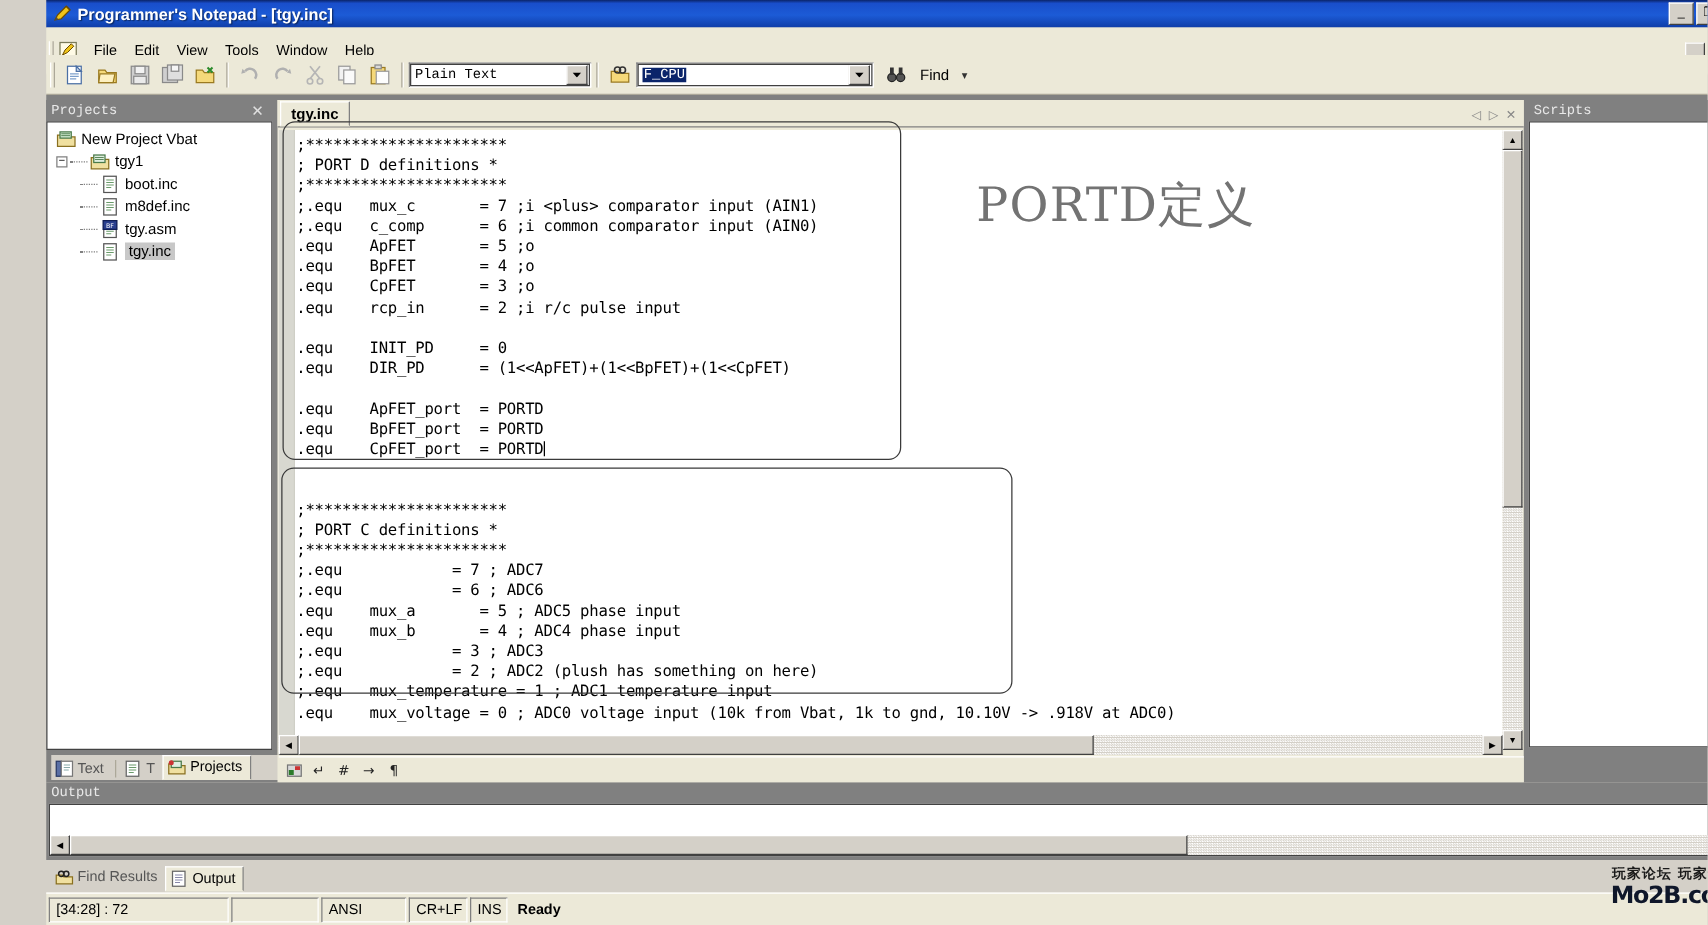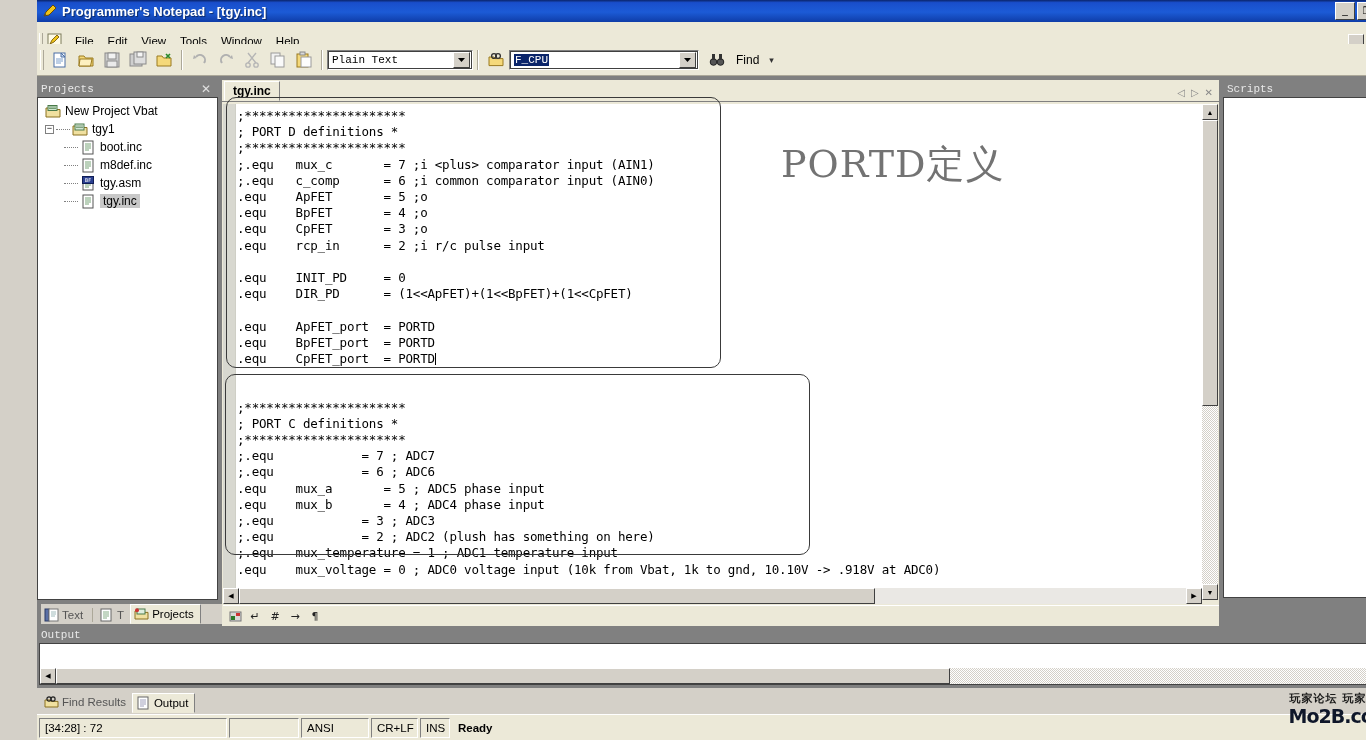--- a/index.html
+++ b/index.html
@@ -617,21 +617,21 @@
         <svg width="15" height="14" viewBox="0 0 15 14">
             <rect x="2" y="1" width="10" height="12" fill="#fff" stroke="#666"></rect>
             <path d="M4 4h6M4 6h6M4 8h6M4 10h4" stroke="#88a" stroke-width="0.8"></path>
           </svg>
       </span>
       <span>Output</span>
     </span>
   </div>
 
   <div class="statusbar">
-    <span class="scell" style="width:188px">[34:28] : 72</span>
+    <span class="scell" style="width:144px">[34:28] : 72</span>
     <span class="scell" style="width:70px"></span>
     <span class="scell" style="width:68px">ANSI</span>
     <span class="scell" style="width:47px">CR+LF</span>
     <span class="scell" style="width:30px">INS</span>
     <span class="scell flat" style="width:200px">Ready</span>
   </div>
 
   <div class="watermark">
     <div class="wm1">玩家论坛 玩家论坛</div>
     <div class="wm2">Mo2B.com</div>

